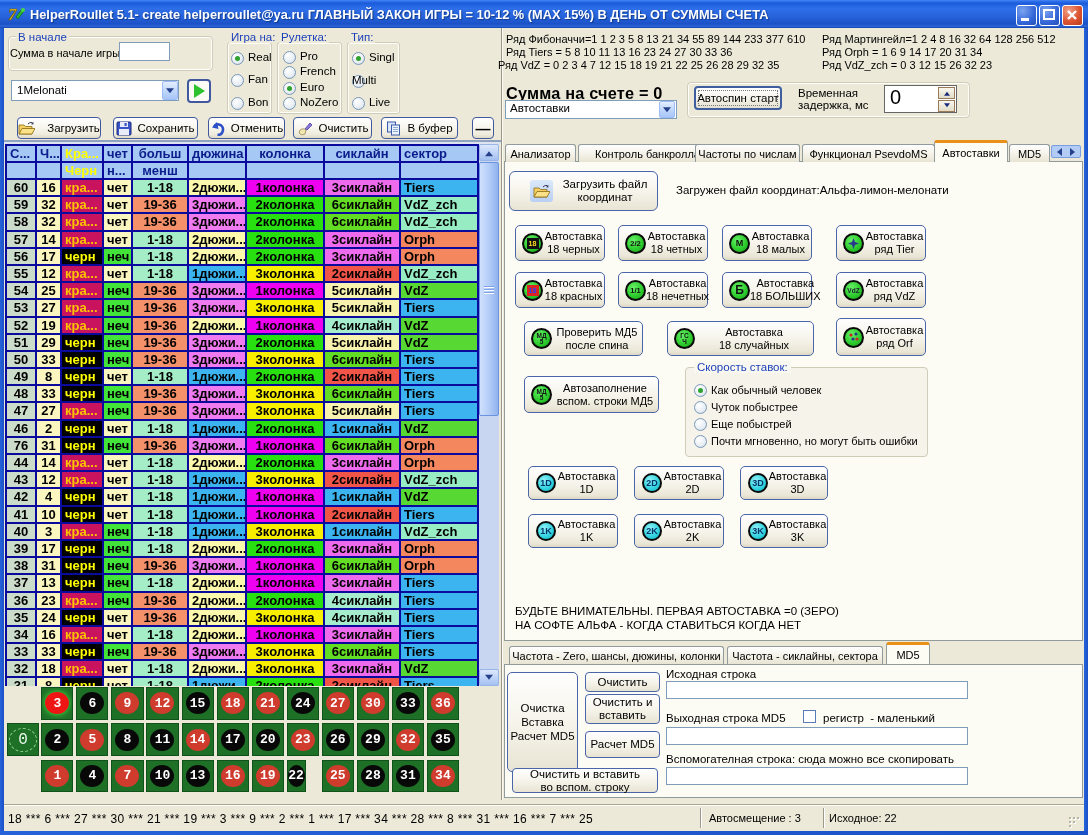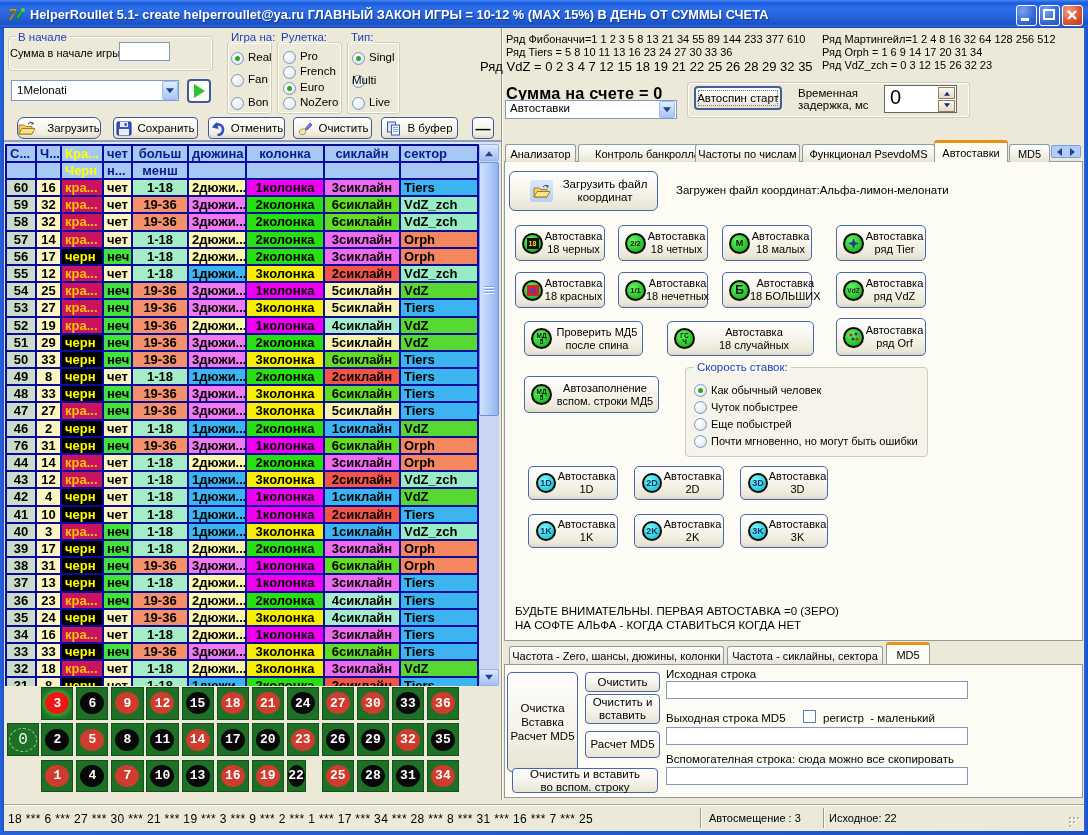--- a/index.html
+++ b/index.html
@@ -127,21 +127,21 @@
 <div class="abs rad" style="left:283px;top:97px;"></div>
 <div class="abs lbl" style="left:300px;top:96px;">NoZero</div>
 <div class="abs gbx" style="left:347px;top:42px;width:53px;height:72px;border-radius:3px;"></div>
 <div class="abs lbl" style="left:349px;top:31px;color:#1c3fba;"><span class="gcap">Тип:</span></div>
 <div class="abs rad on" style="left:352px;top:52px;"></div>
 <div class="abs lbl" style="left:369px;top:51px;">Singl</div>
 <div class="abs rad" style="left:352px;top:75px;"></div>
 <div class="abs lbl" style="left:352px;top:74px;">Multi</div>
 <div class="abs rad" style="left:352px;top:97px;"></div>
 <div class="abs lbl" style="left:369px;top:96px;">Live</div>
-<div class="abs xbtn" style="left:17px;top:117px;width:84px;height:22px;gap:12px;border-radius:7px;">
+<div class="abs xbtn" style="left:17px;top:117px;width:84px;height:22px;gap:12px;">
     <svg width="17" height="15" viewBox="0 0 17 15">
       <path d="M1 13 L1 4 L6 4 L7.5 5.5 L14 5.5 L14 13 Z" fill="#f6d064" stroke="#8a6a10" stroke-width="0.8"></path>
       <path d="M1 13 L4 7.5 L17 7.5 L14 13 Z" fill="#fbe288" stroke="#8a6a10" stroke-width="0.8"></path>
       <path d="M10 3 C12 1,14 1,15 2.5" fill="none" stroke="#335" stroke-width="1"></path>
       <path d="M15.5 1 L15.3 3.6 L13 3.2 Z" fill="#335"></path>
     </svg>
     <span>Загрузить</span>
   </div>
 <div class="abs xbtn" style="left:113px;top:117px;width:85px;height:22px;gap:5px;">
     <svg width="16" height="15" viewBox="0 0 16 15">
@@ -588,21 +588,21 @@
 <div class="abs rcell" style="left:391.8px;top:759.7px;width:32.2px;height:32.5px;">
     <span class="rnum blk" style="">31</span>
   </div>
 <div class="abs rcell" style="left:426.8px;top:759.7px;width:32.2px;height:32.5px;">
     <span class="rnum red" style="">34</span>
   </div>
 <div class="abs " style="left:501px;top:28px;width:1px;height:772px;background:#9a968a;"></div>
 <div class="abs " style="left:502px;top:28px;width:1px;height:772px;background:#fbfaf4;"></div>
 <div class="abs lbl" style="left:506px;top:33px;font-size:11px;">Ряд Фибоначчи=1 1 2 3 5 8 13 21 34 55 89 144 233 377 610</div>
 <div class="abs lbl" style="left:506px;top:46px;font-size:11px;">Ряд Tiers = 5 8 10 11 13 16 23 24 27 30 33 36</div>
-<div class="abs lbl" style="left:480px;top:59px;font-size:13px;">Ряд VdZ = 0 2 3 4 7 12 15 18 19 21 22 25 26 28 29 32 35</div>
+<div class="abs lbl" style="left:498px;top:59px;font-size:11px;">Ряд VdZ = 0 2 3 4 7 12 15 18 19 21 22 25 26 28 29 32 35</div>
 <div class="abs lbl" style="left:822px;top:33px;font-size:11px;">Ряд Мартингейл=1 2 4 8 16 32 64 128 256 512</div>
 <div class="abs lbl" style="left:822px;top:46px;font-size:11px;">Ряд Orph = 1 6 9 14 17 20 31 34</div>
 <div class="abs lbl" style="left:822px;top:59px;font-size:11px;">Ряд VdZ_zch = 0 3 12 15 26 32 23</div>
 <div class="abs lbl" style="left:506px;top:84px;font-size:16.3px;font-weight:bold;letter-spacing:0.2px;">Сумма на счете = 0</div>
 <div class="abs combo" style="left:505px;top:100px;width:172px;height:19px;"></div>
 <div class="abs lbl" style="left:510px;top:102px;">Автоставки</div>
 <div class="abs" style="left:659px;top:101px;width:16px;height:17px;border:1px solid #9cbcf8;border-radius:2px;background:linear-gradient(180deg,#e4eefe,#c2d8fb 50%,#a8c6f8);">
     <span class="arr-d"></span>
   </div>
 <div class="abs gbx" style="left:687px;top:82px;width:283px;height:36px;"></div>

